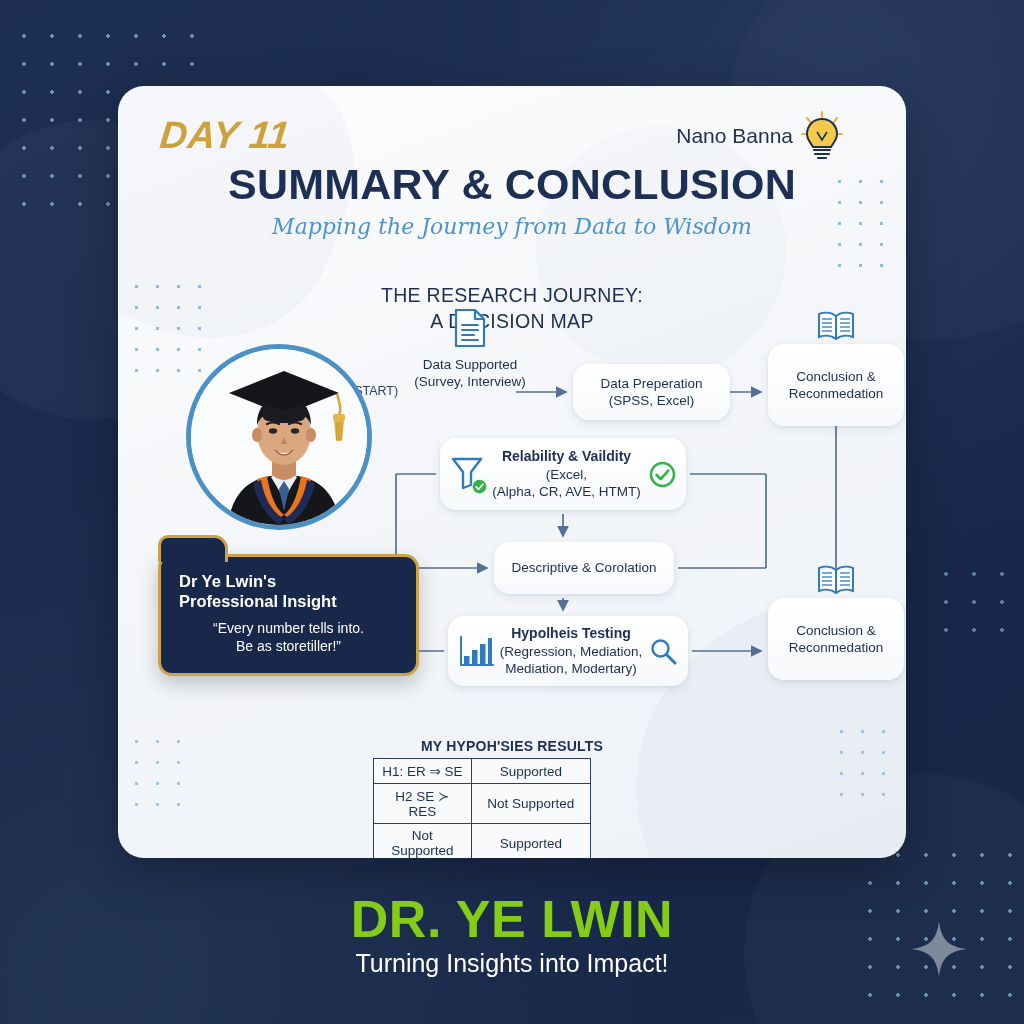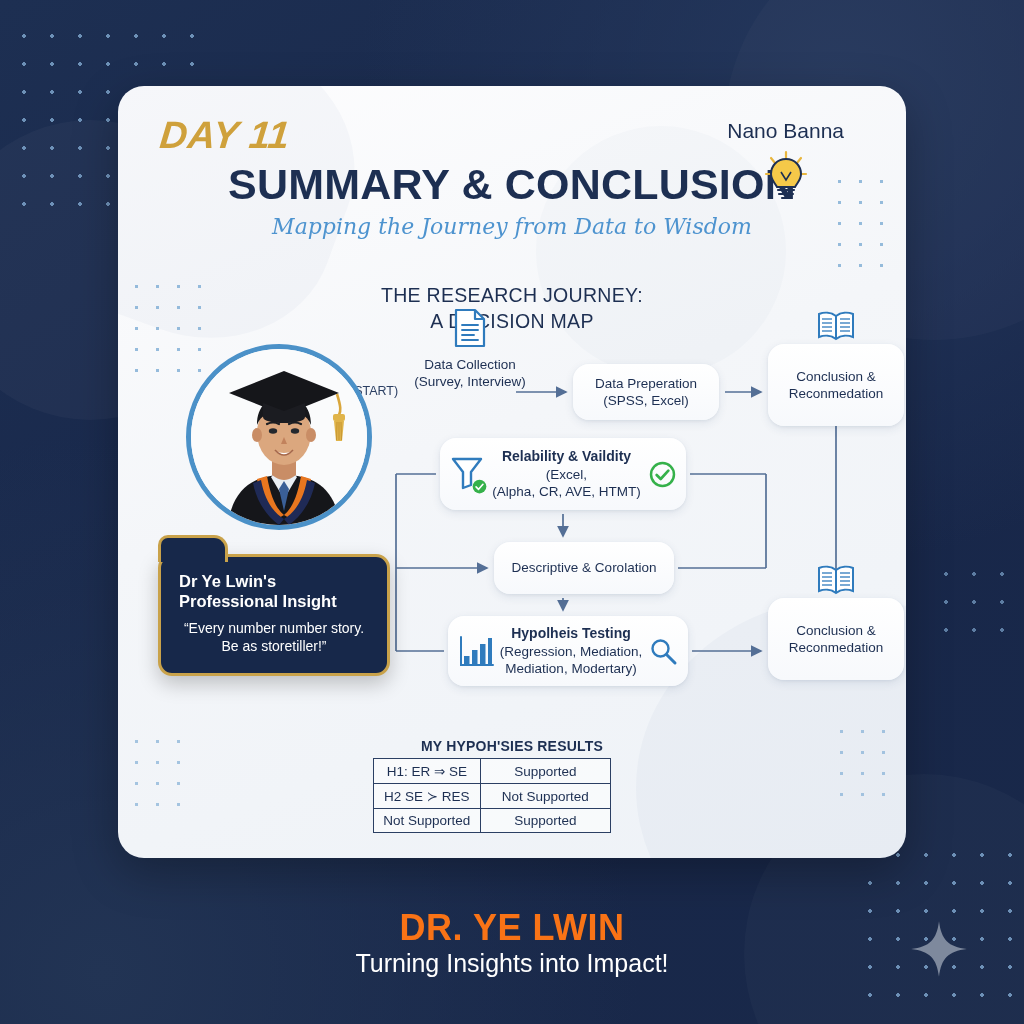--- a/index.html
+++ b/index.html
@@ -86,22 +86,22 @@
     font-size: 43px; font-weight: 800; color: #1d2f52;
     letter-spacing: .2px;
   }
   .subtitle {
     position: absolute; left: 0; right: 0; top: 128px;
     text-align: center;
     font-size: 22px; color: #4d93cf; font-style: italic;
     font-family: "DejaVu Serif", serif;
   }
   .brand {
-    position: absolute; right: 62px; top: 33px;
-    display: flex; align-items: center; gap: 7px; flex-direction: column;
+    position: absolute; right: 62px; top: 24px;
+    display: flex; align-items: center; gap: 7px;
   }
   .brand-name { font-size: 21px; color: #1d2f52; }
 
   
   .sec-head {
     position: absolute; left: 0; right: 0; top: 196px;
     text-align: center; color: #1d2f52;
     font-size: 19.5px; font-weight: 400; line-height: 1.35;
     letter-spacing: .3px;
   }
@@ -116,39 +116,39 @@
     border-radius: 16px;
     box-shadow: 0 3px 10px rgba(40,70,110,.10), 0 1px 3px rgba(40,70,110,.07);
     display: flex; align-items: center; justify-content: center;
     text-align: center; color: #1d2f52;
   }
   .node-txt { font-size: 13.5px; line-height: 1.28; }
   .node-txt b { font-size: 14px; }
 
   .n-collect { left: 268px; top: 262px; width: 168px; height: 50px;
                background: none; box-shadow: none; }
-  .n-prep    { left: 455px; top: 278px; width: 146px; height: 56px; }
+  .n-prep    { left: 455px; top: 278px; width: 157px; height: 56px; }
   .n-concl1  { left: 650px; top: 258px; width: 136px; height: 82px; }
   .n-rel     { left: 322px; top: 352px; width: 246px; height: 72px; }
   .n-desc    { left: 376px; top: 456px; width: 180px; height: 52px; }
   .n-hyp     { left: 330px; top: 530px; width: 240px; height: 70px; }
   .n-concl2  { left: 650px; top: 512px; width: 136px; height: 82px; }
 
   .icon-top { position: absolute; top: -40px; left: 50%; transform: translateX(-50%); }
   .start-lbl {
     position: absolute; left: 232px; top: 298px;
     font-size: 12.5px; color: #2b3f63;
   }
 
   .inline-node { display: flex; align-items: center; gap: 2px; padding: 0 10px; }
 
   
   .quote {
     position: absolute; left: 40px; top: 468px;
-    width: 232px; height: 122px;
+    width: 261px; height: 122px;
     background: #17284a;
     border: 3px solid #c9a24a;
     border-radius: 14px;
     color: #fff; padding: 14px 12px 12px 18px;
     box-shadow: 0 8px 20px rgba(0,0,0,.22);
   }
   .quote::before {
     content: ""; position: absolute; left: -3px; top: -22px;
     width: 64px; height: 24px;
     background: #17284a;
@@ -168,33 +168,33 @@
   }
 
   
   .tbl-title {
     position: absolute; left: 0; right: 0; top: 652px;
     text-align: center; font-size: 14px; font-weight: 800; color: #1d2f52;
     letter-spacing: .2px;
   }
   .tbl {
     position: absolute; left: 255px; top: 672px;
-    width: 238px; border-collapse: collapse;
+    width: 218px; border-collapse: collapse;
     font-size: 13.5px; color: #1d2f52;
   }
   .tbl td {
     border: 1px solid #2b3f63;
     padding: 4px 6px; text-align: center; background: rgba(255,255,255,.55);
   }
   .tbl td:first-child { width: 45%; }
 
   
   .footer { position: absolute; left: 0; right: 0; bottom: 46px; text-align: center; }
   .f-name {
-    font-size: 36px; font-weight: 800; color: #f97316; letter-spacing: .5px;
+    font-size: 52px; font-weight: 800; color: #84cc16; letter-spacing: .5px;
   }
   .f-tag { font-size: 25px; color: #ffffff; margin-top: 0; }
 </style>
 </head>
 <body>
 
 <div class="bg">
   <div class="bg-blob blob-a"></div>
   <div class="bg-blob blob-b"></div>
   <div class="bg-blob blob-c"></div>
@@ -289,21 +289,21 @@
         <path d="M4 2 H23 L32 11 V38 H4 Z" fill="#fff" stroke="#2f7bbd" stroke-width="2.2" stroke-linejoin="round"></path>
         <path d="M23 2 V11 H32" fill="none" stroke="#2f7bbd" stroke-width="2.2" stroke-linejoin="round"></path>
         <g stroke="#2f7bbd" stroke-width="1.9" stroke-linecap="round">
           <line x1="10" y1="17" x2="26" y2="17"></line>
           <line x1="10" y1="22" x2="26" y2="22"></line>
           <line x1="10" y1="27" x2="22" y2="27"></line>
           <line x1="10" y1="32" x2="26" y2="32"></line>
         </g>
       </svg>
       <div class="node-txt">
-        <div>Data Collection</div>
+        <div>Data Supported</div>
         <div>(Survey, Interview)</div>
       </div>
     </div>
 
     <div class="node n-prep">
       <div class="node-txt">
         <div>Data Preperation</div>
         <div>(SPSS, Excel)</div>
       </div>
     </div>
@@ -444,21 +444,21 @@
       </g>
     </svg>
   </div>
 
   <div class="quote">
     <div class="quote-title">
       <div>Dr Ye Lwin's</div>
       <div>Professional Insight</div>
     </div>
     <div class="quote-text">
-      <div>“Every number number story.</div>
+      <div>“Every number tells into.</div>
       <div>Be as storetiller!”</div>
     </div>
   </div>
 
   <div class="tbl-title">MY HYPOH'SIES RESULTS</div>
   <table class="tbl">
     <tbody>
       <tr>
         <td>H1: ER ⇒ SE</td>
         <td>Supported</td>

